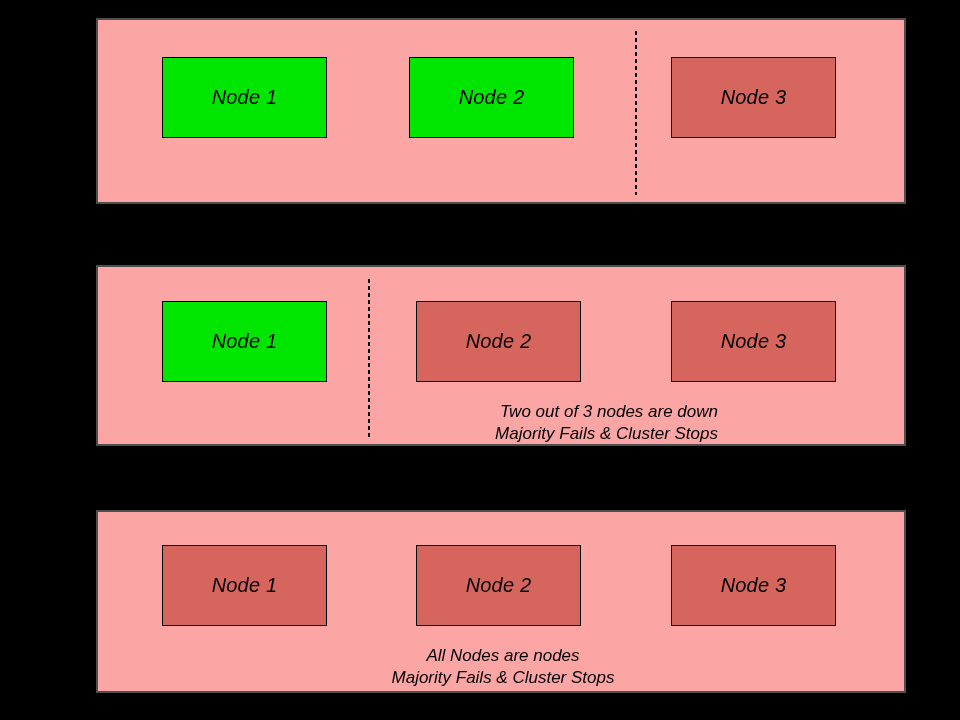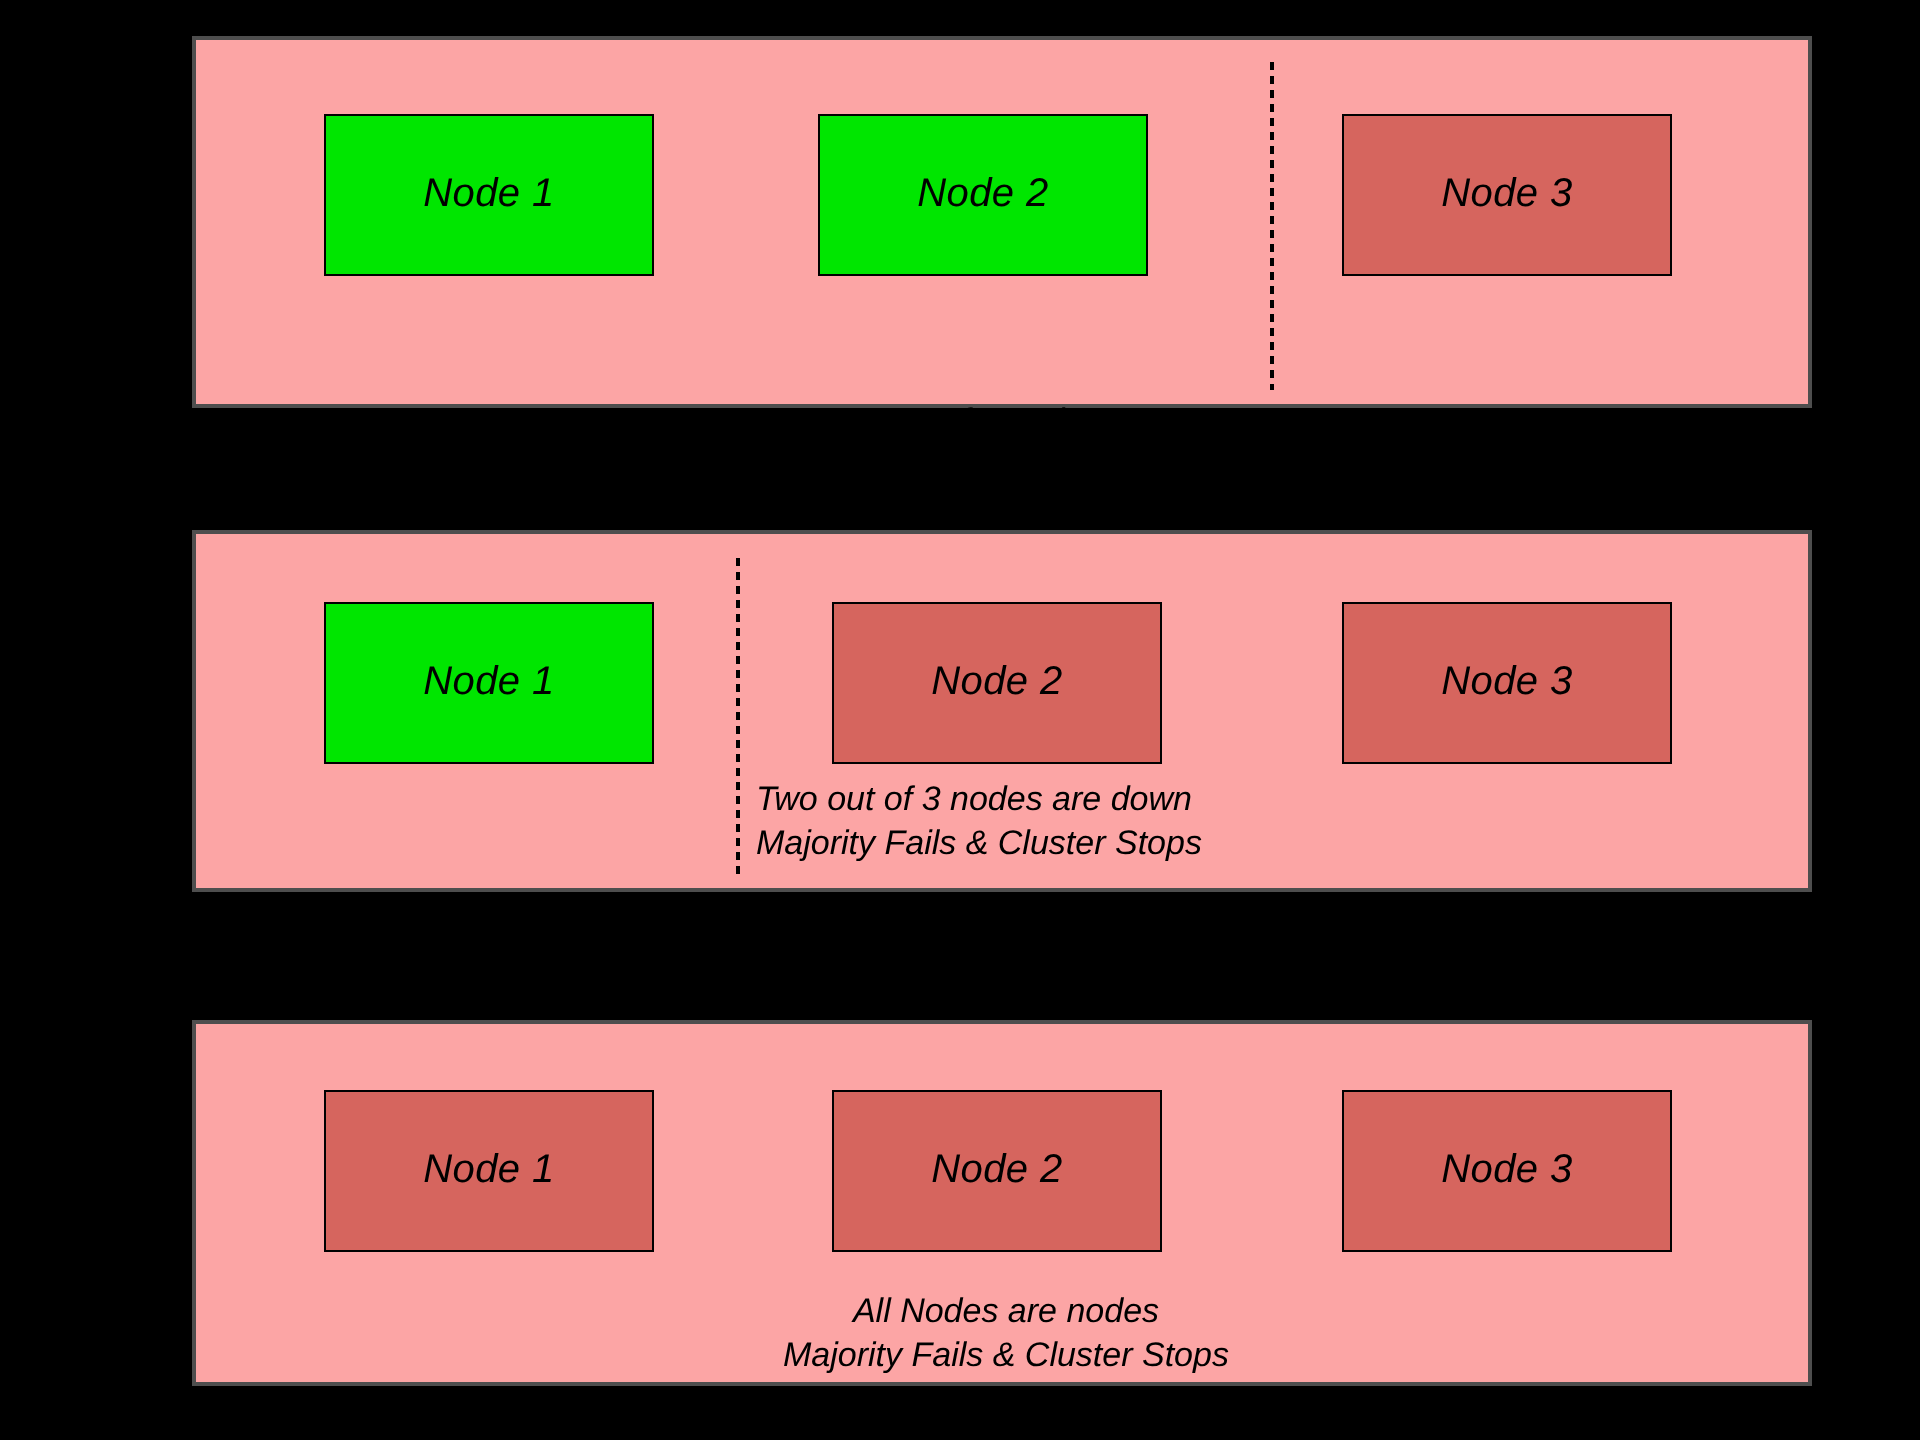--- a/index.html
+++ b/index.html
@@ -63,21 +63,21 @@
   .panel-1 .dash-line { left: 537px; top: 11px; height: 164px; }
   .panel-2 .dash-line { left: 270px; top: 12px; height: 158px; }
 
   .caption {
     position: absolute;
     font-size: 17px;
     line-height: 21.5px;
     color: #000000;
   }
   .panel-1 .caption { left: 242px; width: 330px; top: 136px; text-align: center; margin-top: 44px; }
-  .panel-2 .caption { left: 280px; width: 340px; top: 122px; text-align: left; }
+  .panel-2 .caption { left: 280px; width: 340px; top: 134px; text-align: right; }
   .panel-3 .caption { left: 240px; width: 330px; top: 133px; text-align: center; }
 </style>
 </head>
 <body>
 
 <div class="panel panel-1">
   <div class="node n1" style="background: rgb(0, 230, 0);">
     <span class="node-label">Node 1</span>
   </div>
   <div class="node n2" style="background: rgb(0, 230, 0);">

